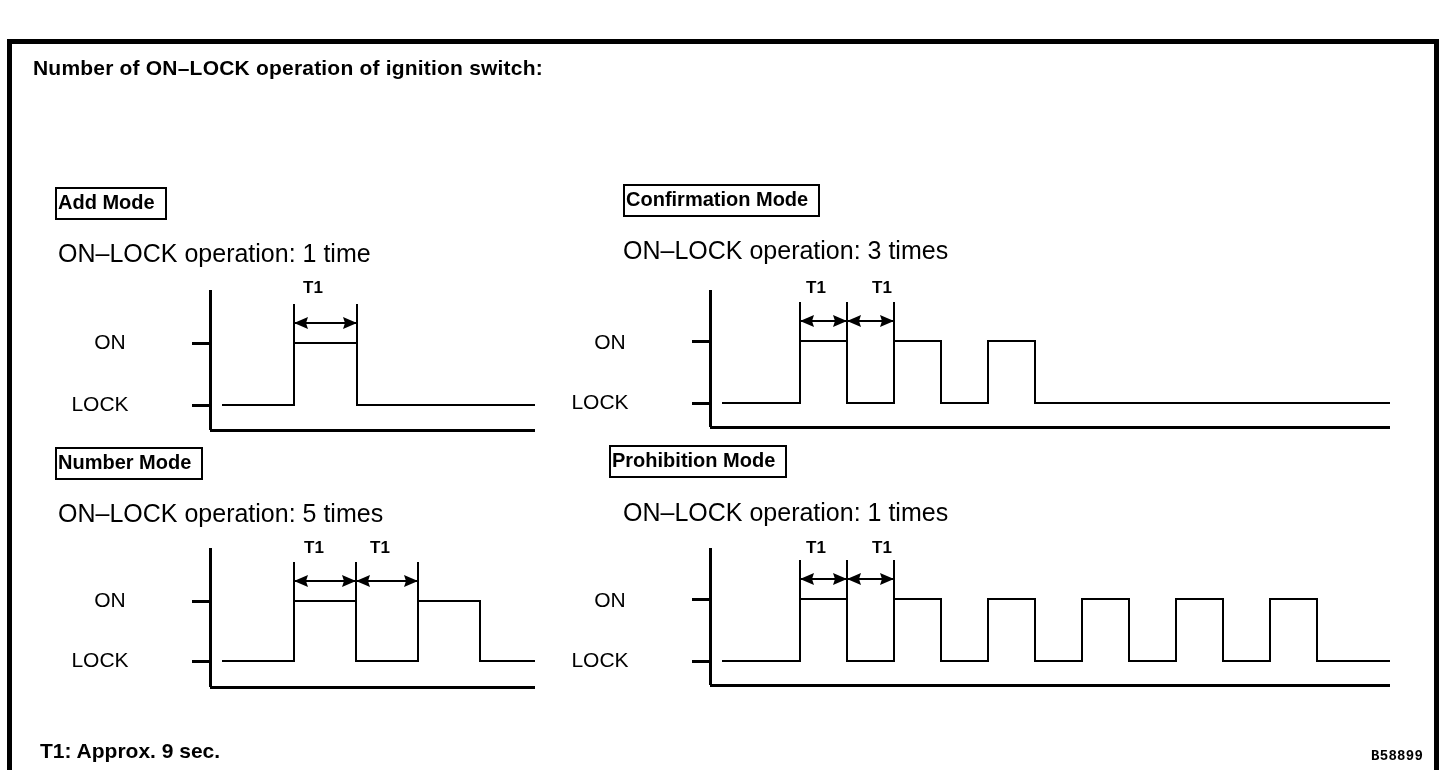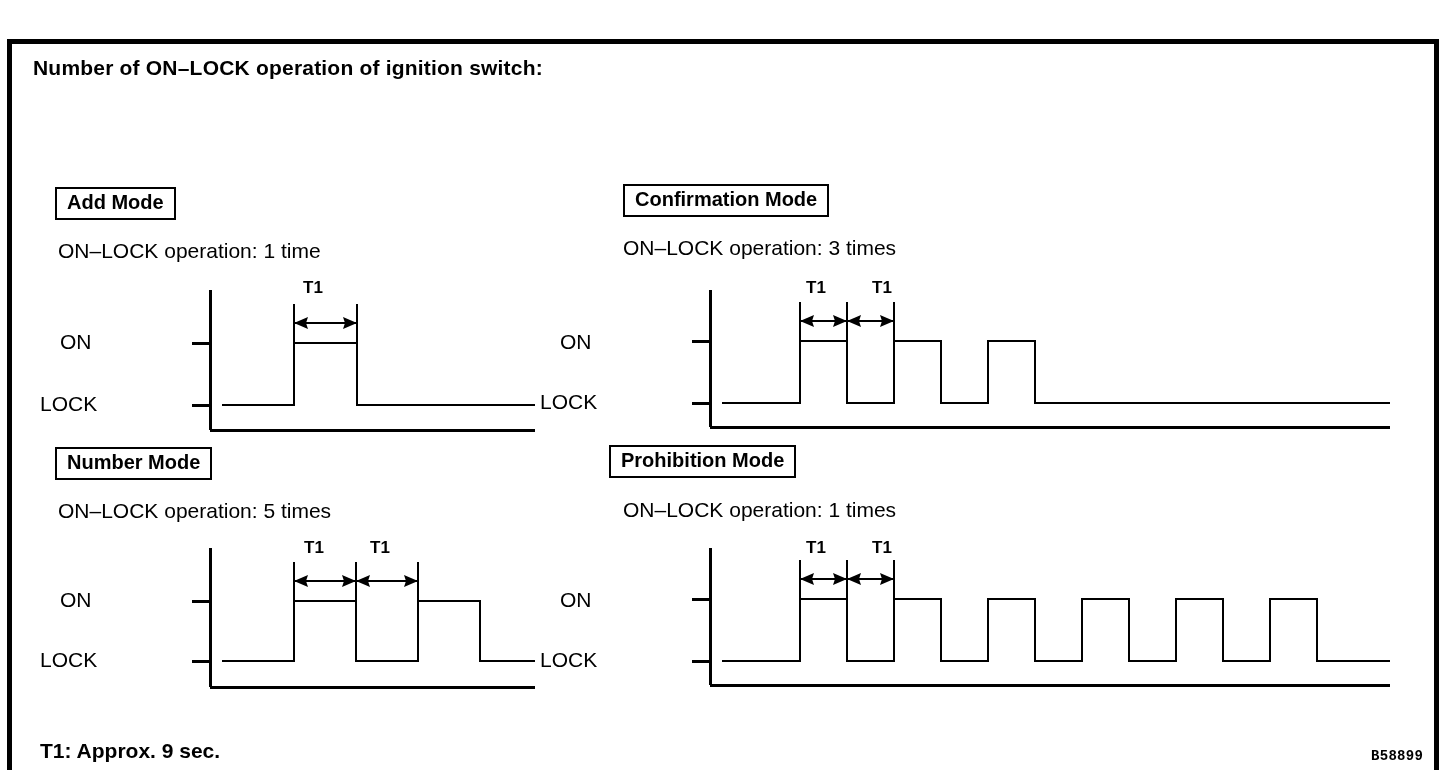--- a/index.html
+++ b/index.html
@@ -1,24 +1,24 @@
 <!DOCTYPE html>
 <html><head>
 <meta charset="utf-8">
 <style>
   html,body{margin:0;padding:0;background:#ffffff;}
   body{width:1456px;height:770px;font-family:"Liberation Sans",sans-serif;color:#000;overflow:hidden;}
   #figure{position:absolute;left:0;top:0;width:1456px;height:770px;margin-top:32px;}
   .frame{position:absolute;left:7px;top:7px;width:1432px;height:750px;border:5px solid #000;box-sizing:border-box;}
   .title{position:absolute;left:33px;top:24px;font-size:21px;font-weight:bold;letter-spacing:.2px;white-space:nowrap;}
   .panel{position:absolute;}
-  .modebox{position:absolute;border:2px solid #000;background:#fff;padding:2px 10px 4px 10px;font-size:20px;font-weight:bold;white-space:nowrap;line-height:1.15;box-sizing:border-box;}
-  .subtitle{position:absolute;font-size:21px;font-weight:normal;white-space:nowrap;text-align:right;}
+  .modebox{position:absolute;border:2px solid #000;background:#fff;padding:2px 10px 4px 1px;font-size:20px;font-weight:bold;white-space:nowrap;line-height:1.15;box-sizing:border-box;}
+  .subtitle{position:absolute;font-size:25px;font-weight:normal;white-space:nowrap;text-align:right;}
   .wave{position:absolute;left:0;top:0;}
-  .axlabel{position:absolute;font-size:21px;font-weight:normal;white-space:nowrap;text-align:left;}
+  .axlabel{position:absolute;font-size:21px;font-weight:normal;white-space:nowrap;text-align:center;}
   .t1label{position:absolute;font-size:17px;font-weight:bold;white-space:nowrap;}
   .footnote{position:absolute;left:40px;top:707px;font-size:21px;font-weight:bold;white-space:nowrap;}
   .refcode{position:absolute;left:1371px;top:716px;font-size:14px;font-weight:bold;letter-spacing:.3px;white-space:nowrap;font-family:Liberation Mono, monospace;}
 </style>
 </head>
 <body>
 
 <div id="figure">
   <div class="frame"></div>
 

